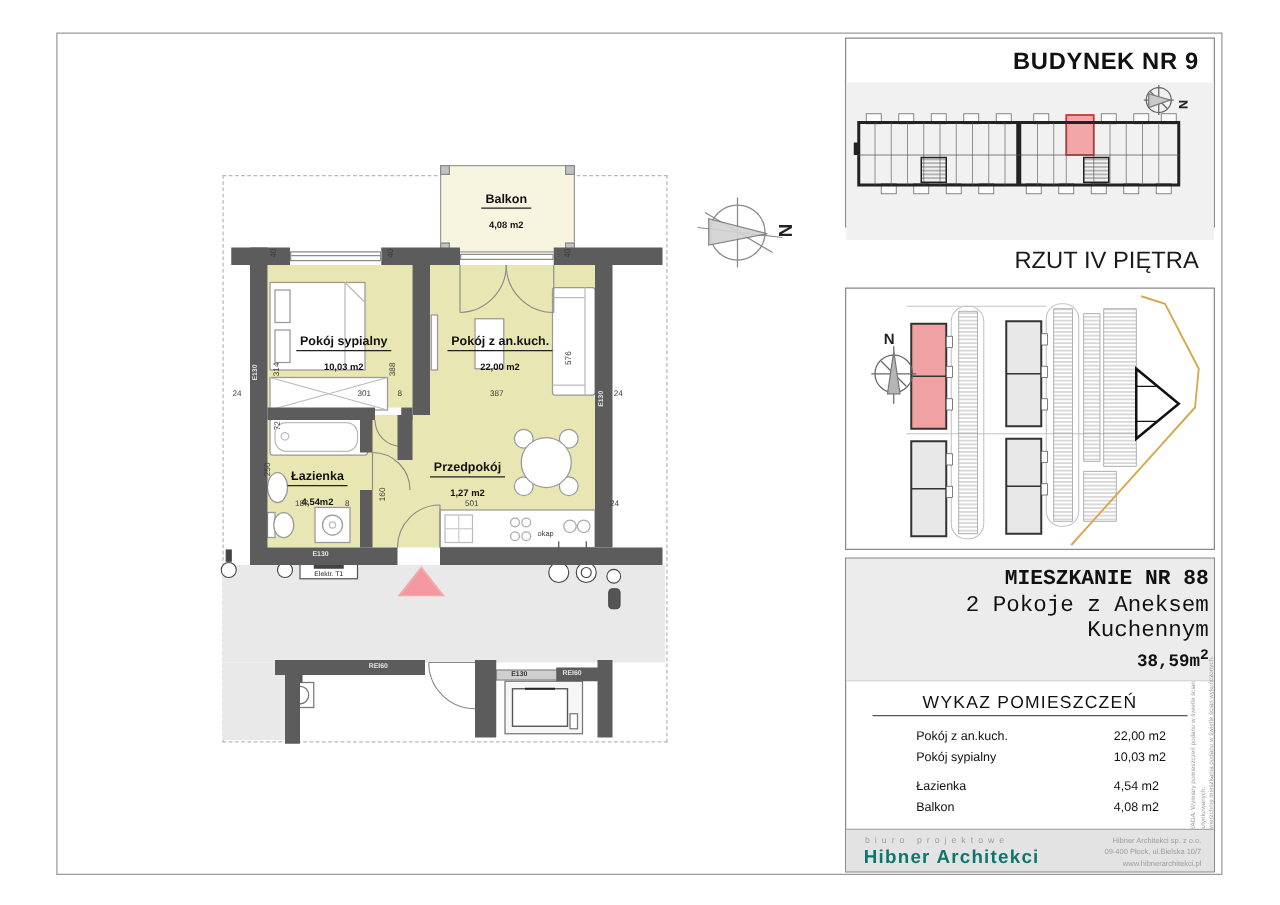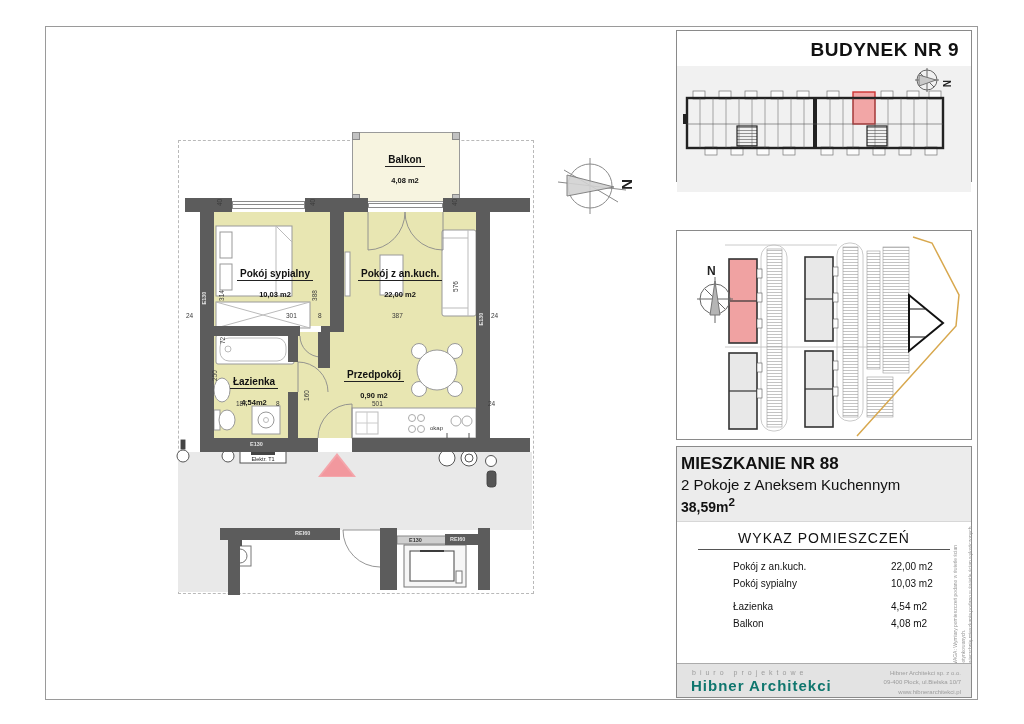--- a/index.html
+++ b/index.html
@@ -27,23 +27,23 @@
   .tri:after{content:"";position:absolute;left:-16px;top:3px;border-left:16px solid transparent;border-right:16px solid transparent;border-bottom:20px solid #f2989e;}
   .nrot{position:absolute;font-weight:bold;font-size:15px;transform:rotate(90deg);color:#222;}
   
   .panel{position:absolute;left:676px;width:296px;border:1px solid #8a8a8a;background:#fff;box-sizing:border-box;}
   .p1{top:30px;height:152px;}
   .p1 .title{text-align:right;padding:8px 12px 5px;font-weight:bold;font-size:19px;letter-spacing:.5px;}
   .p1 .band{height:126px;background:#f1f1f1;position:relative;}
   .p1 .caption{text-align:right;padding:6px 12px;font-size:19px;color:#1a1a1a;}
   .p2{top:230px;height:210px;}
   .p3{top:446px;height:252px;}
-  .p3 .head{background:#ececec;text-align:left;padding:7px 4px 6px;border-bottom:1px solid #d7d7d7;}
+  .p3 .head{background:#ececec;text-align:right;padding:7px 4px 6px;border-bottom:1px solid #d7d7d7;font-family:Liberation Mono, monospace;}
   .p3 .t1{font-weight:bold;font-size:17px;}
-  .p3 .t2{font-size:15px;margin-top:2px;}
+  .p3 .t2{font-size:18px;margin-top:2px;}
   .p3 .t3{font-weight:bold;font-size:14px;margin-top:2px;}
   .p3 .wykaz{text-align:center;font-size:14px;letter-spacing:1px;margin-top:8px;}
   .p3 hr{border:none;border-top:1px solid #555;width:86%;margin:3px auto 8px;}
   .rooms-table{width:230px;margin-left:56px;font-size:10px;}
   .rrow{display:flex;height:17px;align-items:center;}
   .rrow .rn{flex:1;}
   .rrow .ra{width:72px;}
   .gap{height:6px;}
   .disclaimer{position:absolute;left:211px;top:136px;width:150px;transform:rotate(-90deg);
               font-size:5px;color:#999;line-height:1.5;text-align:left;}
@@ -206,21 +206,21 @@
   <div class="rlabel" style="left:358px;top:262px;width:84px;">
     <span class="nm">Pokój z an.kuch.</span><br>
     <span class="ar">22,00 m2</span>
   </div>
   <div class="rlabel" style="left:225px;top:370px;width:58px;">
     <span class="nm">Łazienka</span><br>
     <span class="ar">4,54m2</span>
   </div>
   <div class="rlabel" style="left:338px;top:363px;width:72px;">
     <span class="nm">Przedpokój</span><br>
-    <span class="ar">0,90 m2</span>
+    <span class="ar">1,27 m2</span>
   </div>
 
   <span class="dim rot" style="left:216px;top:199px;">40</span>
   <span class="dim rot" style="left:309px;top:199px;">40</span>
   <span class="dim rot" style="left:451px;top:199px;">40</span>
   <span class="dim" style="left:186px;top:312px;">24</span>
   <span class="dim" style="left:286px;top:312px;">301</span>
   <span class="dim" style="left:318px;top:312px;">8</span>
   <span class="dim" style="left:392px;top:312px;">387</span>
   <span class="dim" style="left:491px;top:312px;">24</span>
@@ -314,20 +314,21 @@
         <g stroke="#666" fill="none">
           <circle cx="250" cy="14" r="10"></circle>
           <line x1="238" y1="14" x2="262" y2="14"></line>
             <line x1="250" y1="2" x2="250" y2="26"></line>
           <line x1="243" y1="7" x2="257" y2="21"></line>
           <polygon points="242,9 242,20 259,14" fill="#c9c9c9" stroke="#777"></polygon>
         </g>
         <text x="270" y="18" font-size="10" font-weight="bold" fill="#222" transform="rotate(90 270,14)">N</text>
       </svg>
     </div>
+    <div class="caption">RZUT IV PIĘTRA</div>
   </div>
 
   <div class="panel p2">
     <svg width="294" height="208" viewBox="0 0 294 208">
       <defs>
         <pattern id="hp" width="4" height="3" patternUnits="userSpaceOnUse">
           <line x1="0" y1="1.5" x2="4" y2="1.5" stroke="#9a9a9a" stroke-width="0.6"></line>
         </pattern>
       </defs>
 

